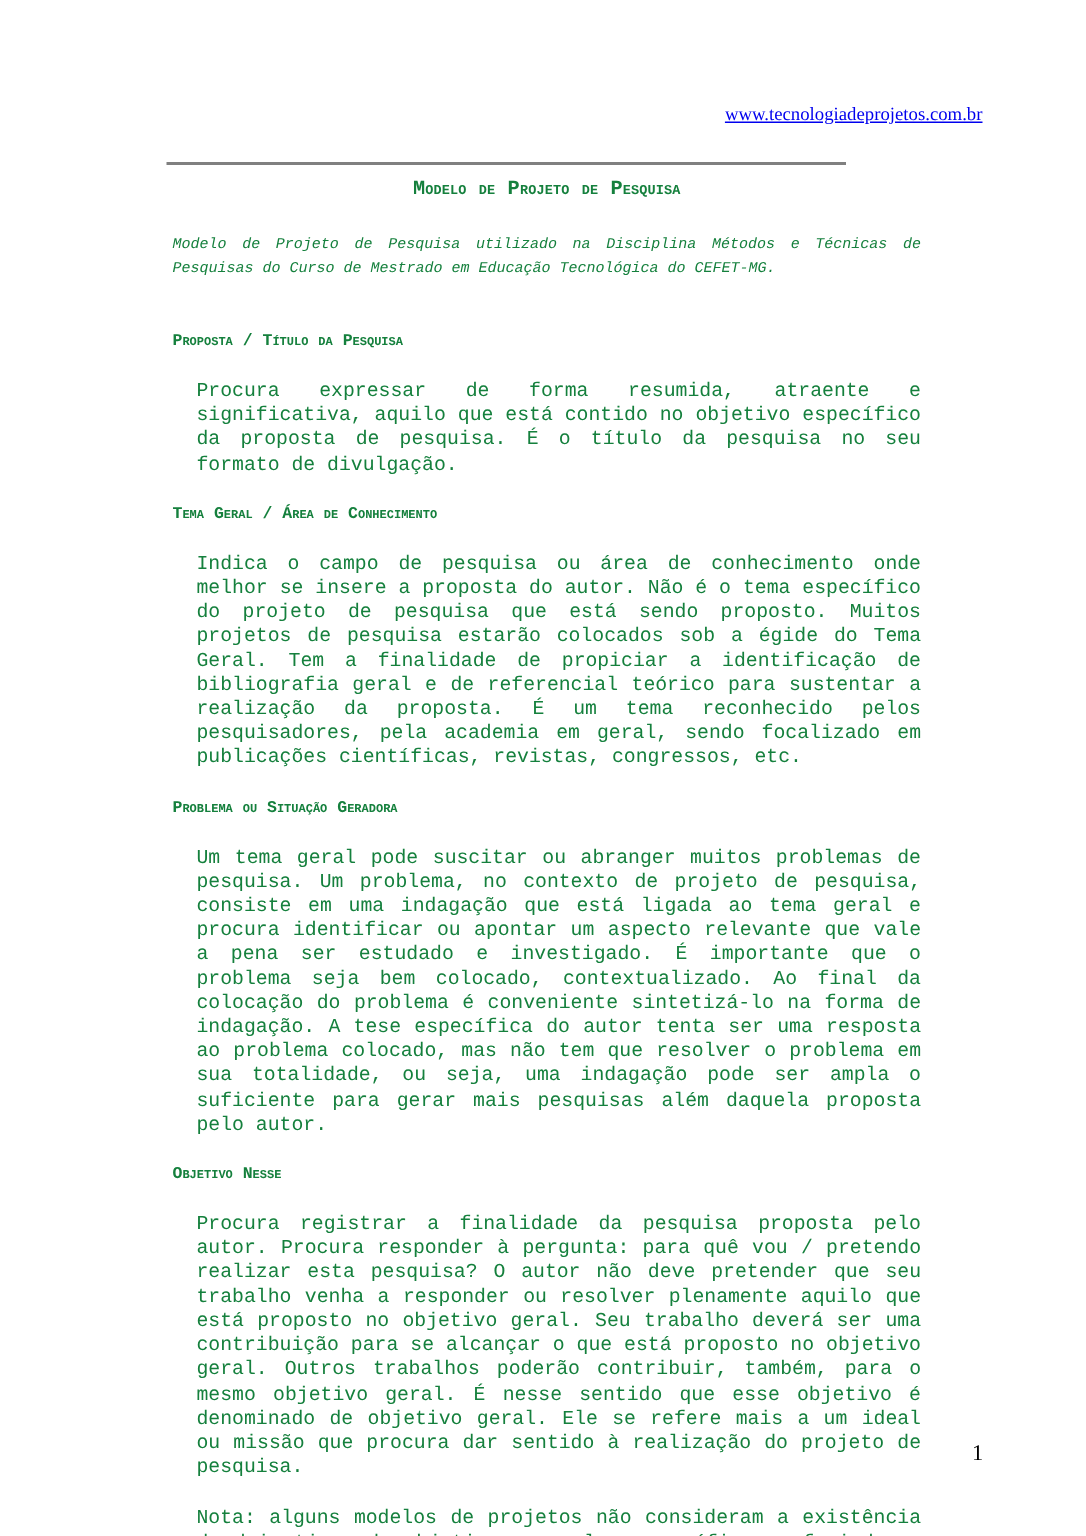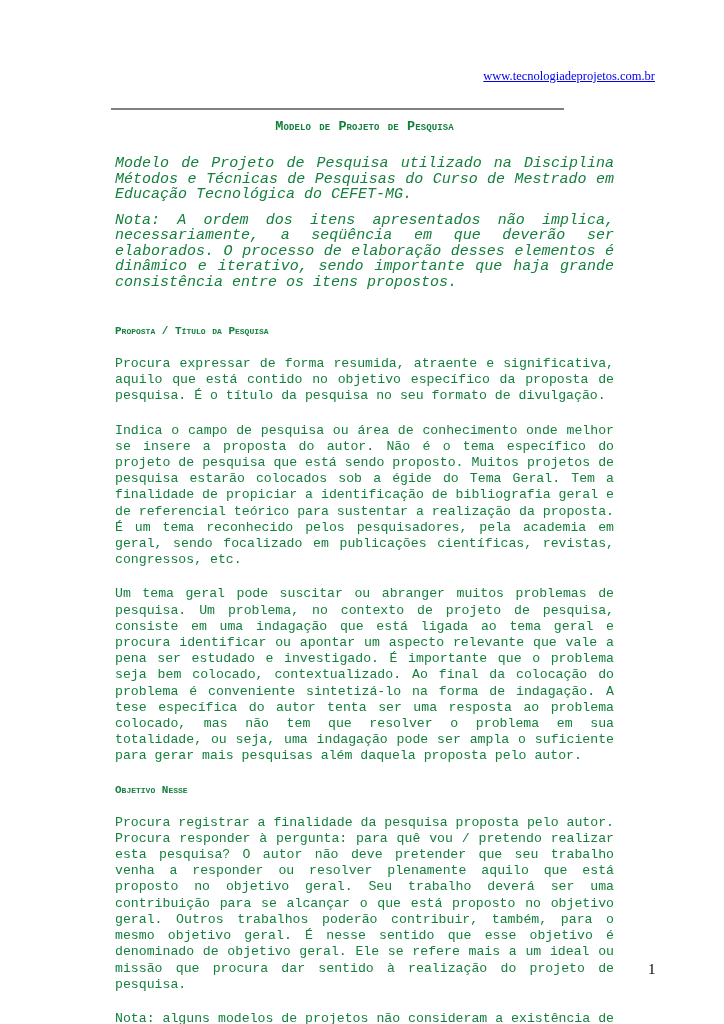--- a/index.html
+++ b/index.html
@@ -16,57 +16,58 @@
   }
   .content {
     position: absolute; left: 115px; top: 119px; width: 499px;
     font-family: Liberation Mono, monospace; color: #15803d;
   }
   .doc-title {
     text-align: center; font-weight: bold; font-size: 13.5px;
     margin: 0 0 22px 0; font-variant: small-caps; letter-spacing: 0.1px;
   }
   .italic-para {
-    font-style: italic; font-size: 15px; line-height: 15.5px;
+    font-style: italic; font-size: 10px; line-height: 15.5px;
     text-align: justify; margin: 0 0 10px 0;
   }
   .section-heading {
     font-weight: bold; font-size: 11px; font-variant: small-caps;
     margin: 0 0 18px 0; line-height: 14px;
   }
   .body-para {
     font-size: 13.2px; line-height: 16.2px; text-align: justify;
-    margin: 0 0 18px 0;
+    margin: 0 0 18px 16px;
   }
   .gap-big { height: 24px; }
   .page-number {
     position: absolute; left: 648px; top: 961px;
     font-family: "Liberation Serif", serif; font-size: 15px; color: #000;
   }
 </style>
 </head>
 <body>
 
 <div class="page">
   <a class="header-link">www.tecnologiadeprojetos.com.br</a>
   <div class="header-rule"></div>
 
   <div class="content">
     <h1 class="doc-title">Modelo de Projeto de Pesquisa</h1>
 
     <p class="italic-para">Modelo de Projeto de Pesquisa utilizado na Disciplina Métodos e Técnicas de Pesquisas do Curso de Mestrado em Educação Tecnológica do CEFET-MG.</p>
-    <p class="italic-para">Nota: A ordem dos itens apresentados não implica, necessariamente, a seqüência em que deverão ser elaborados. O processo de elaboração desses elementos é dinâmico e iterativo, sendo importante que haja grande consistência entre os itens propostos.</p>
 
     <div class="gap-big"></div>
 
     <h2 class="section-heading">Proposta / Título da Pesquisa</h2>
     <p class="body-para">Procura expressar de forma resumida, atraente e significativa, aquilo que está contido no objetivo específico da proposta de pesquisa. É o título da pesquisa no seu formato de divulgação.</p>
 
+    <h2 class="section-heading">Tema Geral / Área de Conhecimento</h2>
     <p class="body-para">Indica o campo de pesquisa ou área de conhecimento onde melhor se insere a proposta do autor. Não é o tema específico do projeto de pesquisa que está sendo proposto. Muitos projetos de pesquisa estarão colocados sob a égide do Tema Geral. Tem a finalidade de propiciar a identificação de bibliografia geral e de referencial teórico para sustentar a realização da proposta. É um tema reconhecido pelos pesquisadores, pela academia em geral, sendo focalizado em publicações científicas, revistas, congressos, etc.</p>
 
+    <h2 class="section-heading">Problema ou Situação Geradora</h2>
     <p class="body-para">Um tema geral pode suscitar ou abranger muitos problemas de pesquisa. Um problema, no contexto de projeto de pesquisa, consiste em uma indagação que está ligada ao tema geral e procura identificar ou apontar um aspecto relevante que vale a pena ser estudado e investigado. É importante que o problema seja bem colocado, contextualizado. Ao final da colocação do problema é conveniente sintetizá-lo na forma de indagação. A tese específica do autor tenta ser uma resposta ao problema colocado, mas não tem que resolver o problema em sua totalidade, ou seja, uma indagação pode ser ampla o suficiente para gerar mais pesquisas além daquela proposta pelo autor.</p>
 
     <h2 class="section-heading">Objetivo Nesse</h2>
     <p class="body-para">Procura registrar a finalidade da pesquisa proposta pelo autor. Procura responder à pergunta: para quê vou / pretendo realizar esta pesquisa?  O autor não deve pretender que seu trabalho venha a responder ou resolver plenamente aquilo que está proposto no objetivo geral. Seu trabalho deverá ser uma contribuição para se alcançar o que está proposto no objetivo geral. Outros trabalhos poderão contribuir, também, para o mesmo objetivo geral. É nesse sentido que esse objetivo é denominado de objetivo geral. Ele se refere mais a um ideal ou missão que procura dar sentido à realização do projeto de pesquisa.</p>
 
     <p class="body-para"><span>Nota: alguns modelos de projetos não consideram a existência de dois tipos de objetivos, geral e específico, referindo-se apenas ao “objetivo” do projeto. Nesse caso, muito do que estamos propondo para o Objetivo Geral nesse ser colocado no item </span><em>Conhecimento</em><span> do revistas.</span></p>
   </div>
 
   <div class="page-number">1</div>
 </div>

